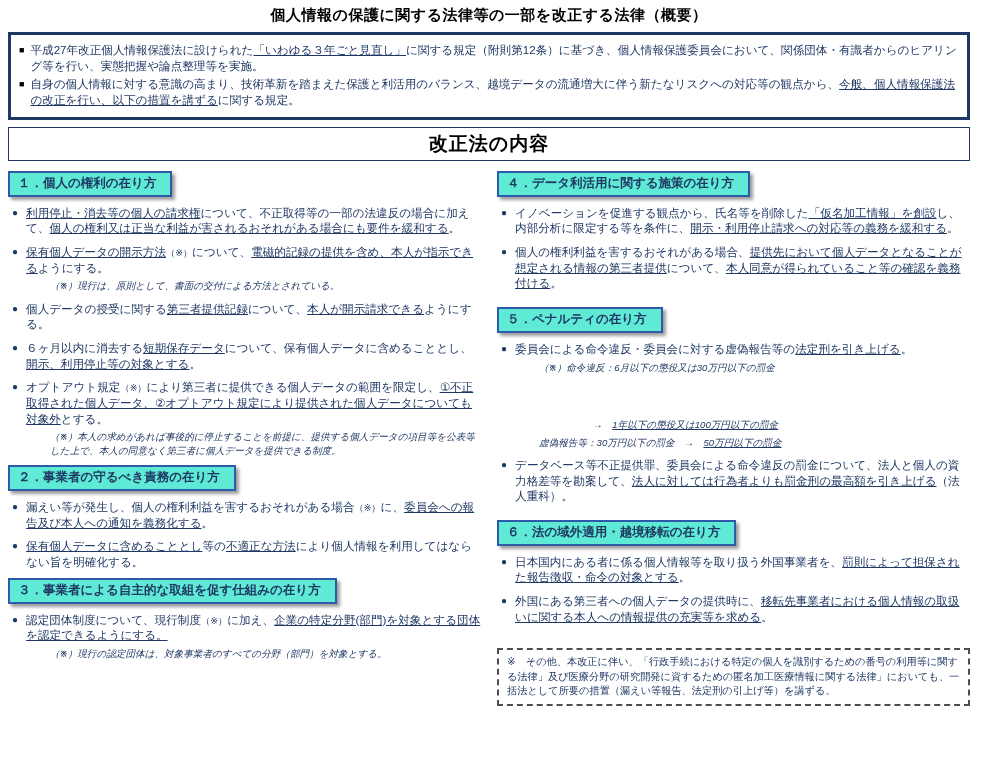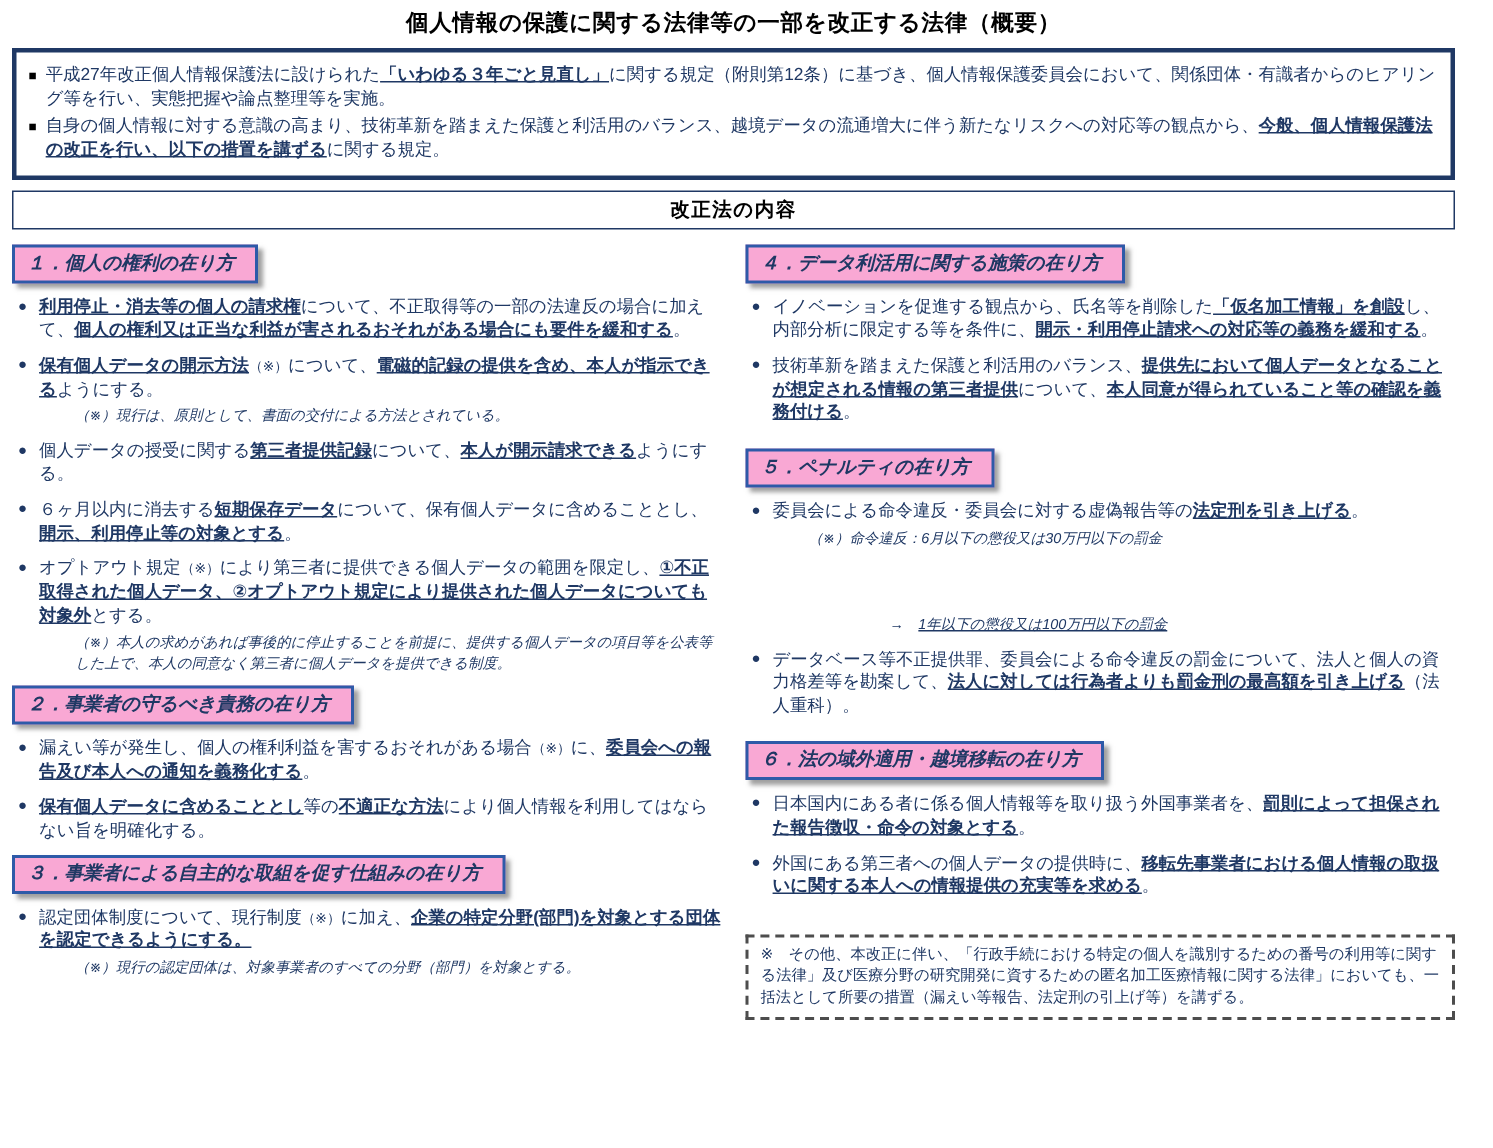--- a/index.html
+++ b/index.html
@@ -22,39 +22,39 @@
   .intro{
     border:3px solid var(--navy);
     padding:6px 10px 7px 8px;
     font-size:11.6px;line-height:1.42;
   }
   .intro-item{display:flex;gap:6px;margin:1px 0;}
   .sq{color:var(--black);font-size:9px;line-height:1.8;flex:0 0 auto;}
   .content-bar{
     border:1.5px solid var(--navy);
     margin-top:7px;padding:3px 0;
-    text-align:center;font-size:13px;font-weight:bold;color:var(--black);
+    text-align:center;font-size:19px;font-weight:bold;color:var(--black);
     letter-spacing:1px;
   }
   .cols{display:flex;gap:16px;margin-top:10px;}
   .col{flex:1;min-width:0;}
   .sec{margin-bottom:2px;}
   .sec-head{
     display:inline-block;
     border:2px solid var(--accent);
-    background:#f9a8d4;
+    background:#5eead4;
     box-shadow:3px 3px 3px rgba(80,80,80,.55);
     padding:2px 14px 3px 8px;
-    font-size:12.5px;font-weight:bold;color:var(--navy);font-style:italic;
+    font-size:12.5px;font-weight:bold;color:var(--navy);
   }
   ul.blt{list-style:none;margin:8px 0 8px 4px;}
   ul.blt li{display:flex;gap:8px;margin-bottom:8px;font-size:11.6px;line-height:1.35;}
   .dot{font-size:10px;line-height:1.6;flex:0 0 auto;}
   .txtwrap{flex:1;min-width:0;}
-  .b{font-weight:bold;}
+  .b{font-weight:normal;}
   .u{text-decoration:underline;}
   .sm{font-size:9.2px;}
   .note{font-size:9.6px;margin-top:4px;line-height:1.4;font-style:italic;}
   .note.ind1{margin-left:24px;}
   .note.ind2{margin-left:78px;margin-top:44px;}
   .mt{margin-top:16px;}
   .footnote-box{
     border:2px dashed #4d4d4d;
     padding:5px 8px;
     font-size:10.2px;line-height:1.42;
@@ -152,34 +152,35 @@
 
       <div class="sec">
         <div class="sec-head">４．データ利活用に関する施策の在り方</div>
         <ul class="blt">
           <li>
             <span class="dot">●</span>
             <div class="txtwrap"><span>イノベーションを促進する観点から、氏名等を削除した</span><span class="b u">「仮名加工情報」を創設</span><span>し、内部分析に限定する等を条件に、</span><span class="b u">開示・利用停止請求への対応等の義務を緩和する</span><span>。</span></div>
           </li>
           <li>
             <span class="dot">●</span>
-            <div class="txtwrap"><span>技術革新を踏まえた保護と利活用のバランス、</span><span class="b u">提供先において個人データとなることが想定される情報の第三者提供</span><span>について、</span><span class="b u">本人同意が得られていること等の確認を義務付ける</span><span>。</span></div>
+            <div class="txtwrap"><span>個人の権利利益を害するおそれがある場合、</span><span class="b u">提供先において個人データとなることが想定される情報の第三者提供</span><span>について、</span><span class="b u">本人同意が得られていること等の確認を義務付ける</span><span>。</span></div>
           </li>
         </ul>
       </div>
 
       <div class="sec mt">
         <div class="sec-head">５．ペナルティの在り方</div>
         <ul class="blt">
           <li>
             <span class="dot">●</span>
             <div class="txtwrap">
               <div><span>委員会による命令違反・委員会に対する虚偽報告等の</span><span class="b u">法定刑を引き上げる</span><span>。</span></div>
               <div class="note ind1"><span>（※）命令違反：6月以下の懲役又は30万円以下の罰金</span></div>
               <div class="note ind2"><span>→　</span><span class="u">1年以下の懲役又は100万円以下の罰金</span></div>
+              <div class="note ind1"><span>虚偽報告等：30万円以下の罰金　→　</span><span class="u">50万円以下の罰金</span></div>
             </div>
           </li>
           <li>
             <span class="dot">●</span>
             <div class="txtwrap">
               <div><span>データベース等不正提供罪、委員会による命令違反の罰金について、法人と個人の資力格差等を勘案して、</span><span class="b u">法人に対しては行為者よりも罰金刑の最高額を引き上げる</span><span>（法人重科）。</span></div>
             </div>
           </li>
         </ul>
       </div>

